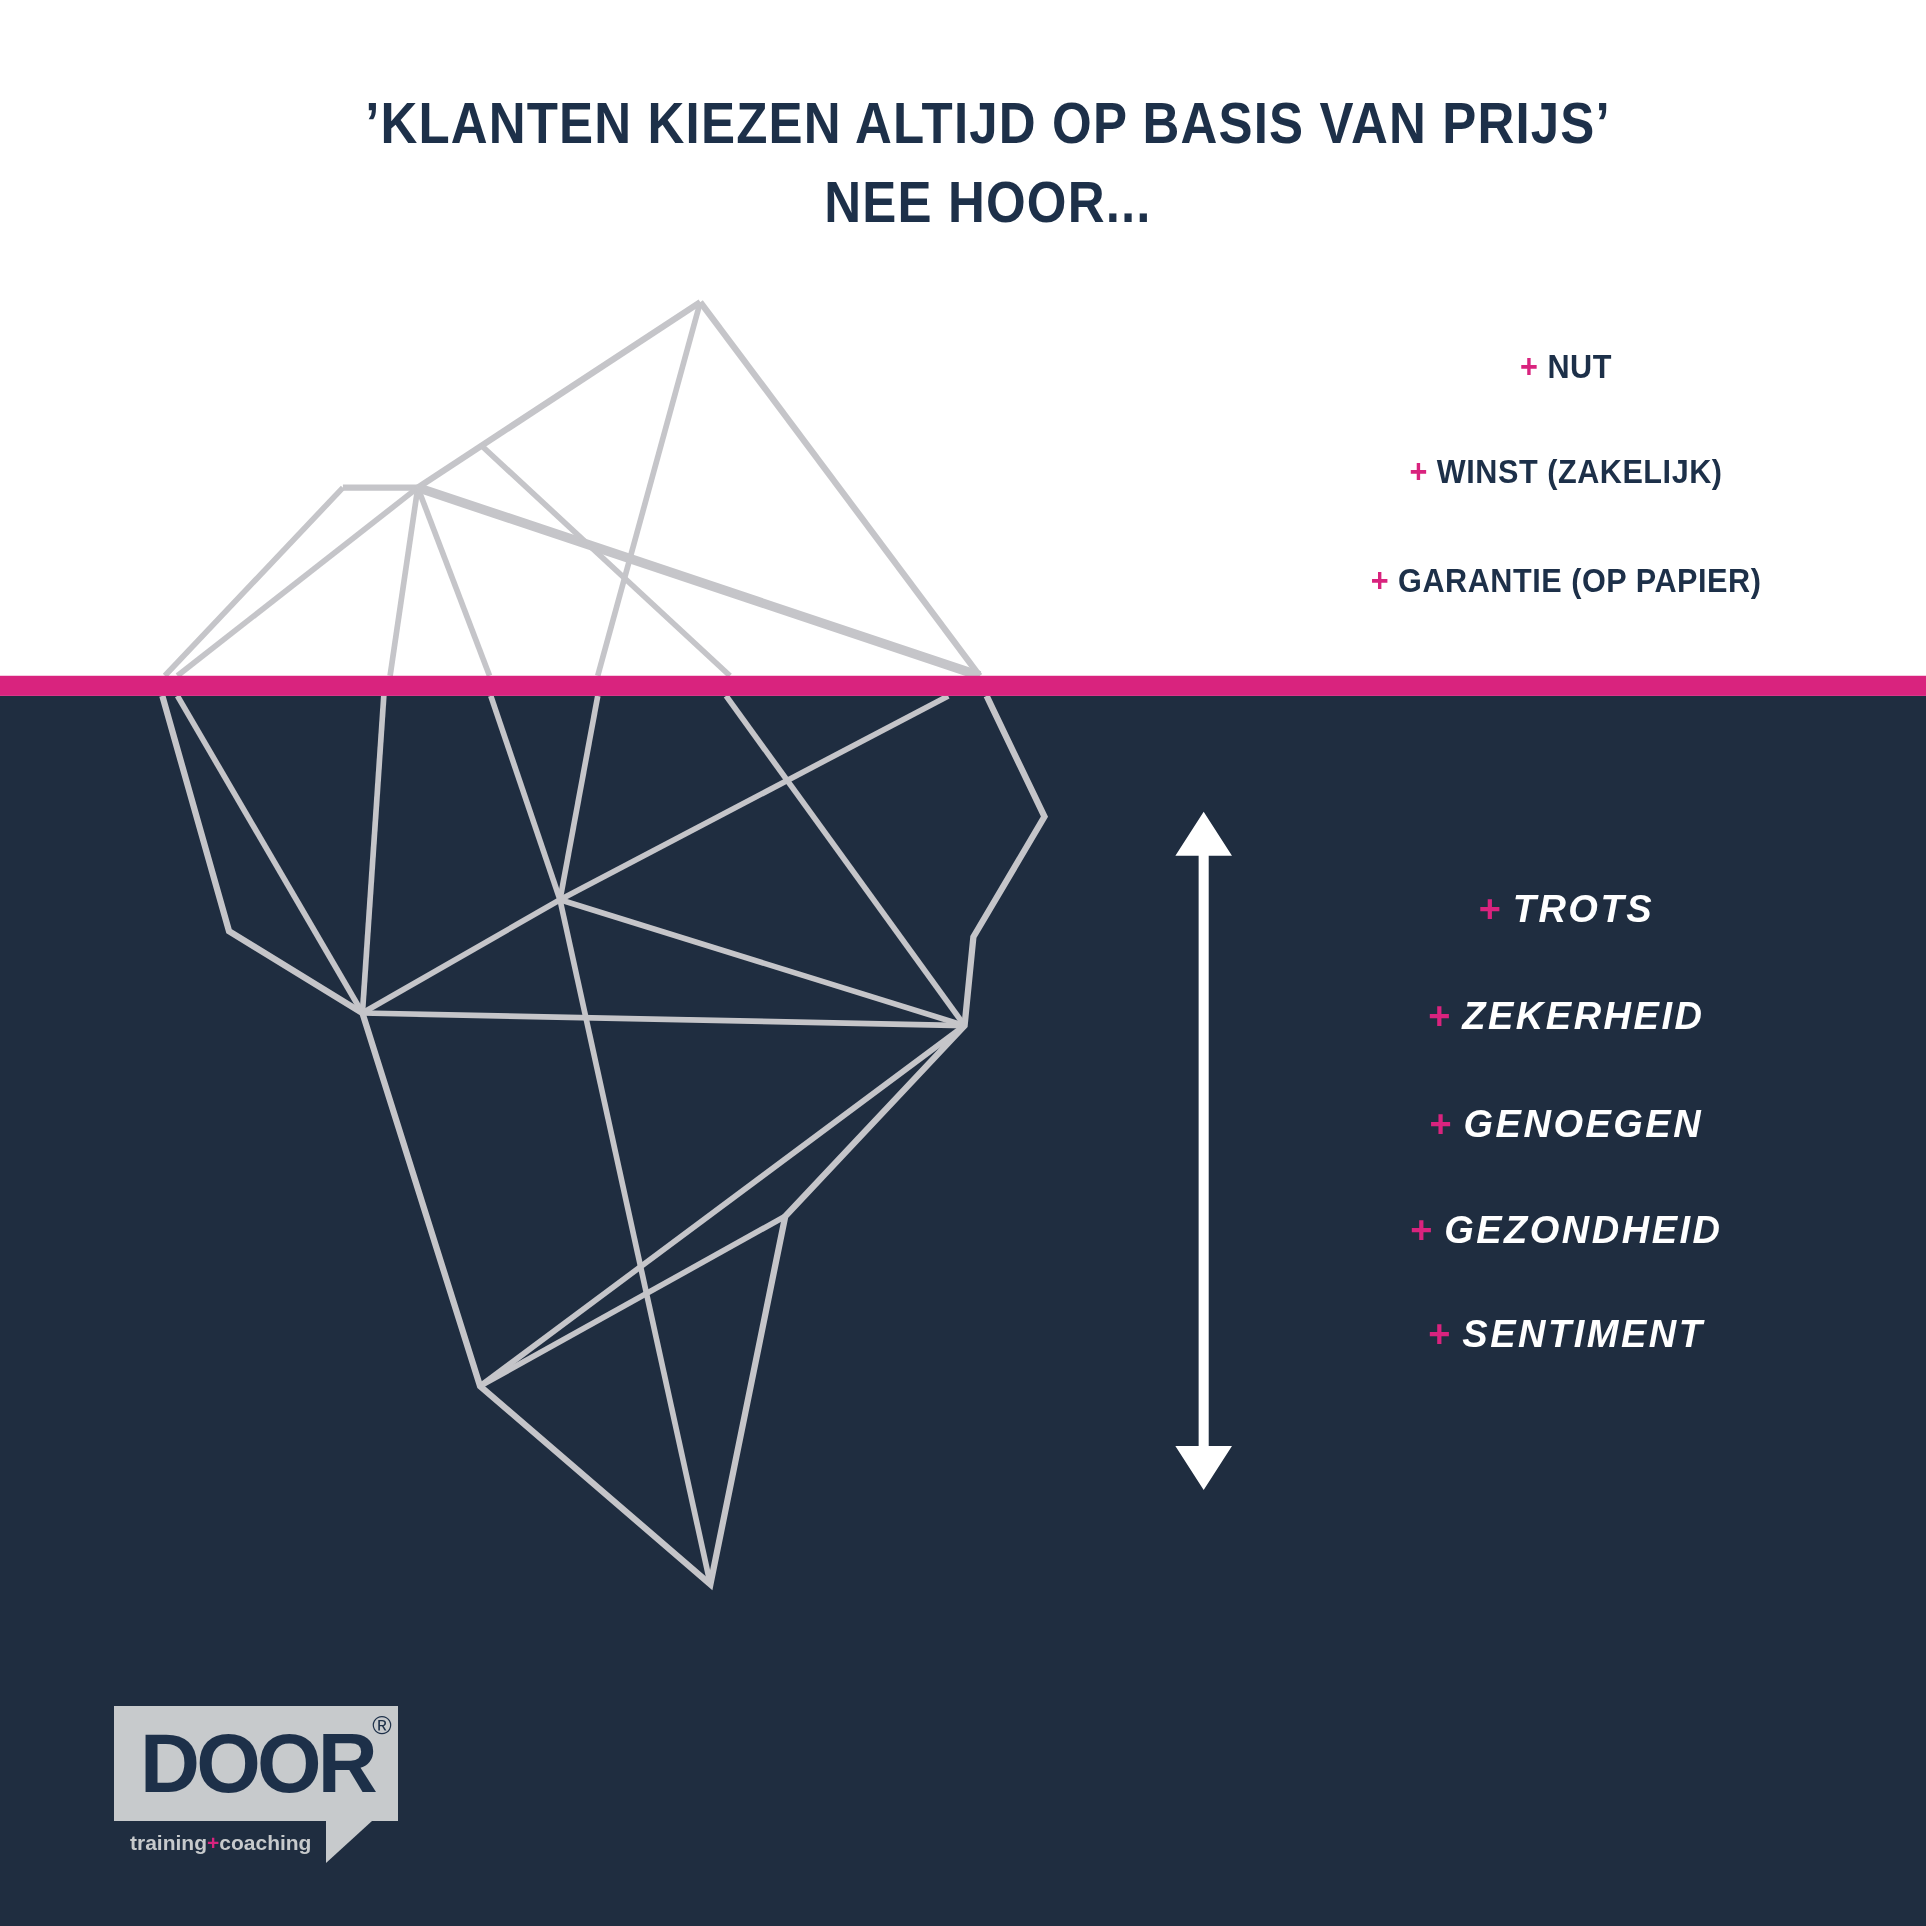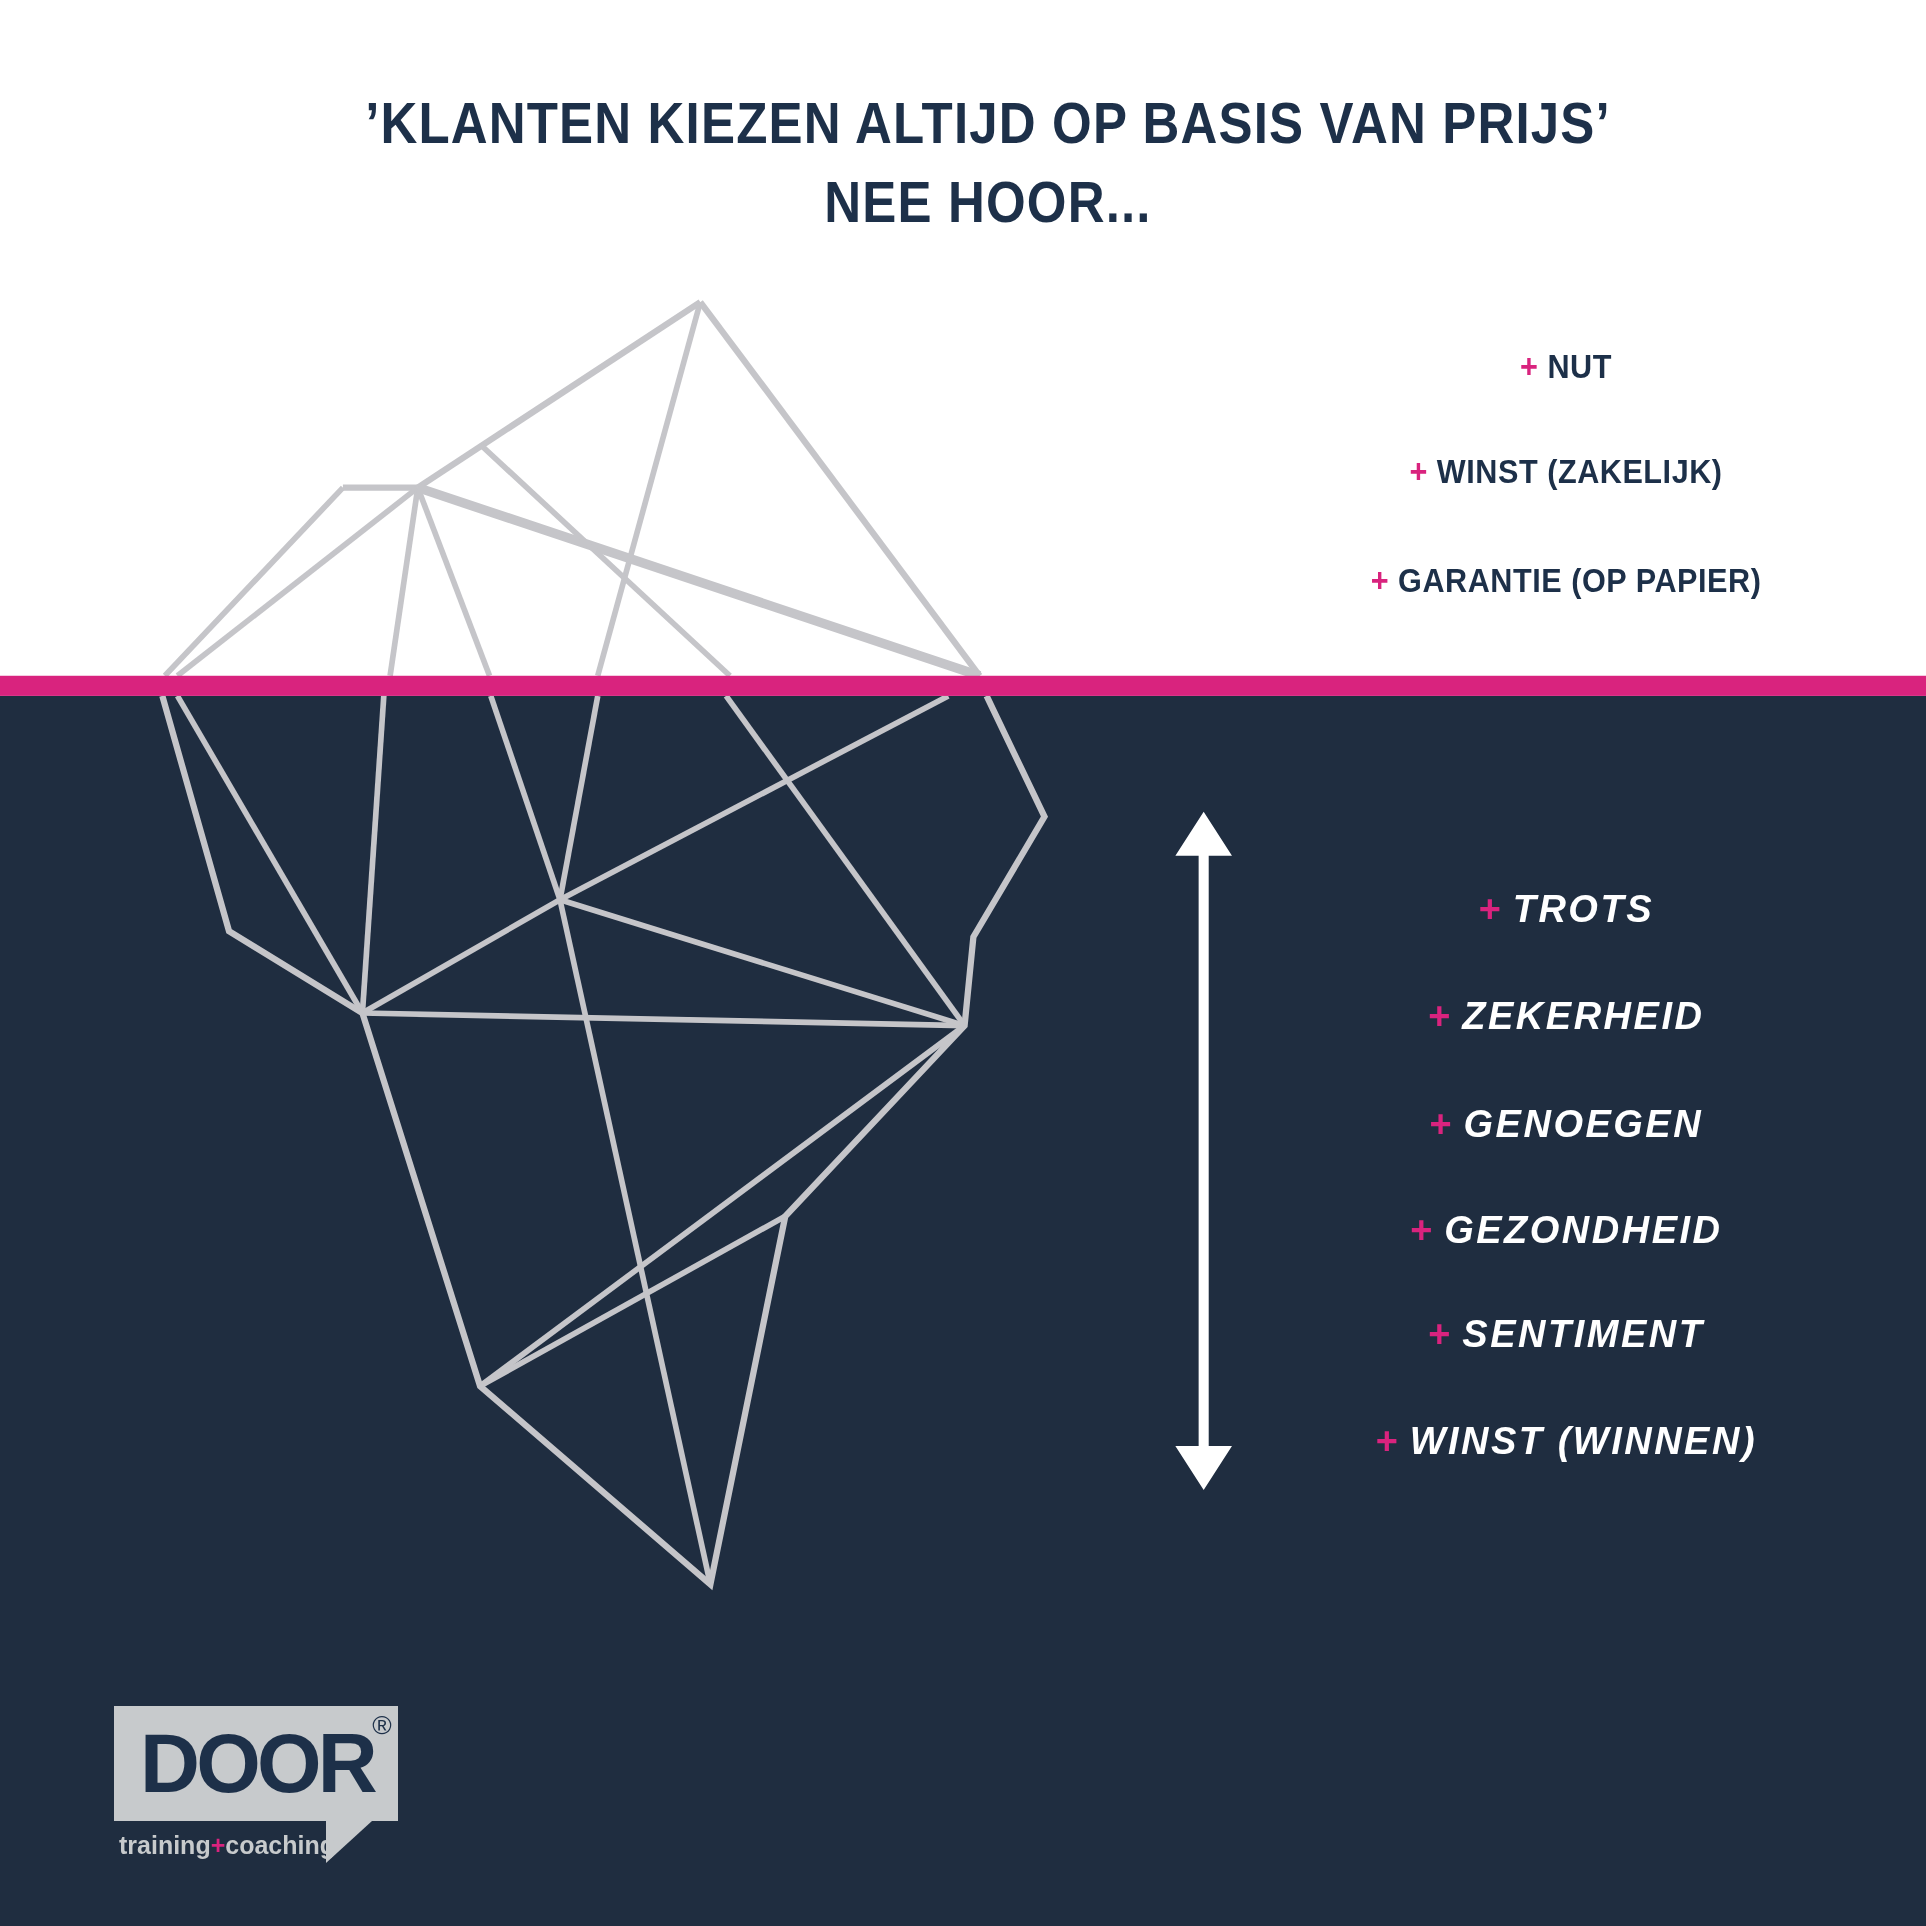--- a/index.html
+++ b/index.html
@@ -74,22 +74,22 @@
     color:var(--title-navy);
     font-size:26.4px;font-weight:400;line-height:1;
   }
   .logo .tail{
     position:absolute;left:212px;top:115px;
     width:0;height:0;
     border-top:42px solid var(--logo-gray);
     border-right:46px solid transparent;
   }
   .logo .tagline{
-    position:absolute;left:5px;top:125px;
-    font-size:25px;font-weight:700;letter-spacing:0;
+    position:absolute;left:16px;top:125px;
+    font-size:21px;font-weight:700;letter-spacing:0;
     color:var(--logo-gray);
     white-space:nowrap;
   }
   .logo .tagline .tplus{color:var(--pink);}
 </style>
 </head>
 <body>
 
 <div class="canvas">
 
@@ -154,23 +154,20 @@
   </div>
   <div class="row below r-b2">
     <span class="plus">+</span><span>GENOEGEN</span>
   </div>
   <div class="row below r-b3">
     <span class="plus">+</span><span>GEZONDHEID</span>
   </div>
   <div class="row below r-b4">
     <span class="plus">+</span><span>SENTIMENT</span>
   </div>
-  <div class="row below r-b5">
-    <span class="plus">+</span><span>WINST (WINNEN)</span>
-  </div>
 
   <div class="logo">
     <div class="bubble"></div>
     <div class="tail"></div>
     <div class="door">DOOR</div>
     <div class="reg">®</div>
     <div class="tagline">
       <span>training</span><span class="tplus">+</span><span>coaching</span>
     </div>
   </div>

